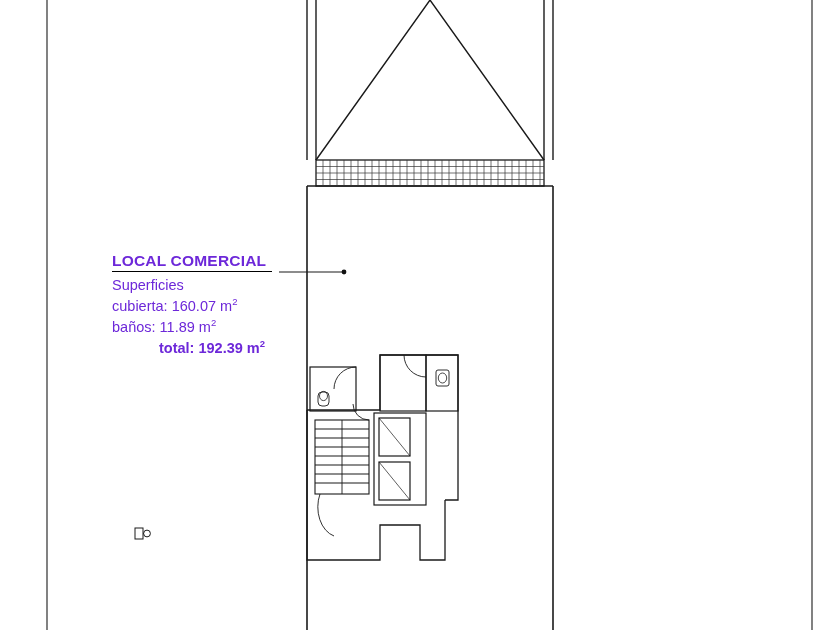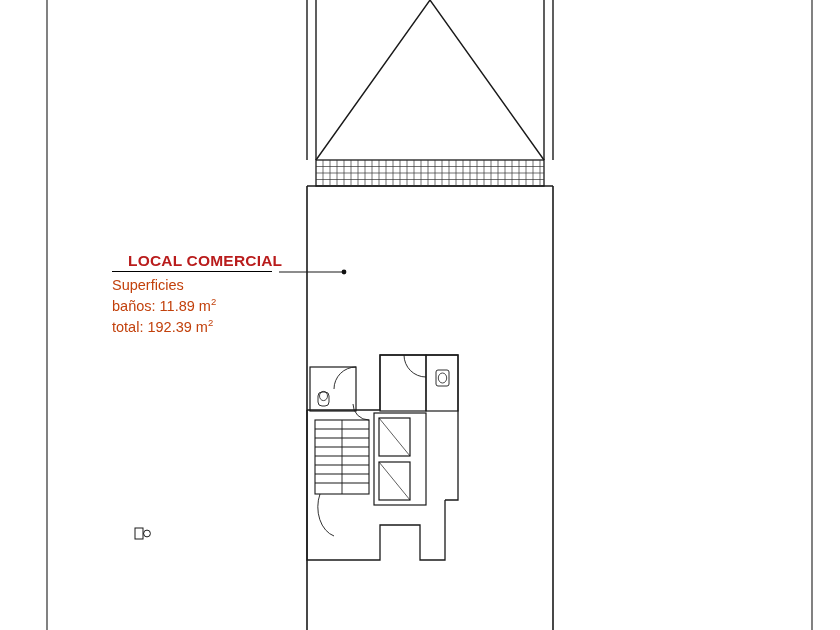--- a/index.html
+++ b/index.html
@@ -32,38 +32,38 @@
     left: 112px;
     top: 252px;
     width: 200px;
   }
   #annotation .title {
     font-size: 15.5px;
     font-weight: bold;
     letter-spacing: 0.2px;
     line-height: 18px;
     white-space: nowrap;
-    color: #b91c1c;
-    margin-left: 16px;
+    color: #6d28d9;
   }
   #annotation .title-rule {
     width: 160px;
     height: 1px;
     background: #000000;
     margin-top: 1px;
     margin-bottom: 3px;
   }
   #annotation .line {
     font-size: 14.5px;
     line-height: 21px;
     white-space: nowrap;
-    color: #c2410c;
+    color: #6d28d9;
   }
   #annotation .line.total {
-    font-weight: normal;
+    font-weight: bold;
+    text-align: center;
   }
   #annotation sup {
     font-size: 9.5px;
     vertical-align: super;
     line-height: 0;
   }
   .sr {
     position: absolute;
     width: 1px;
     height: 1px;
@@ -193,20 +193,25 @@
       </g>
       <circle cx="344" cy="272" r="2.4" fill="#111111" stroke="none"></circle>
     </g>
   </svg>
 
   <div id="annotation">
     <div class="title">LOCAL COMERCIAL</div>
     <div class="title-rule"></div>
     <div class="line">Superficies</div>
 
+    <div class="line">
+      <span>cubierta:</span>
+      <span>160.07</span>
+      <span>m</span><sup>2</sup>
+    </div>
 
     <div class="line">
       <span>baños:</span>
       <span>11.89</span>
       <span>m</span><sup>2</sup>
     </div>
 
 
     <div class="line total">
       <span>total:</span>

